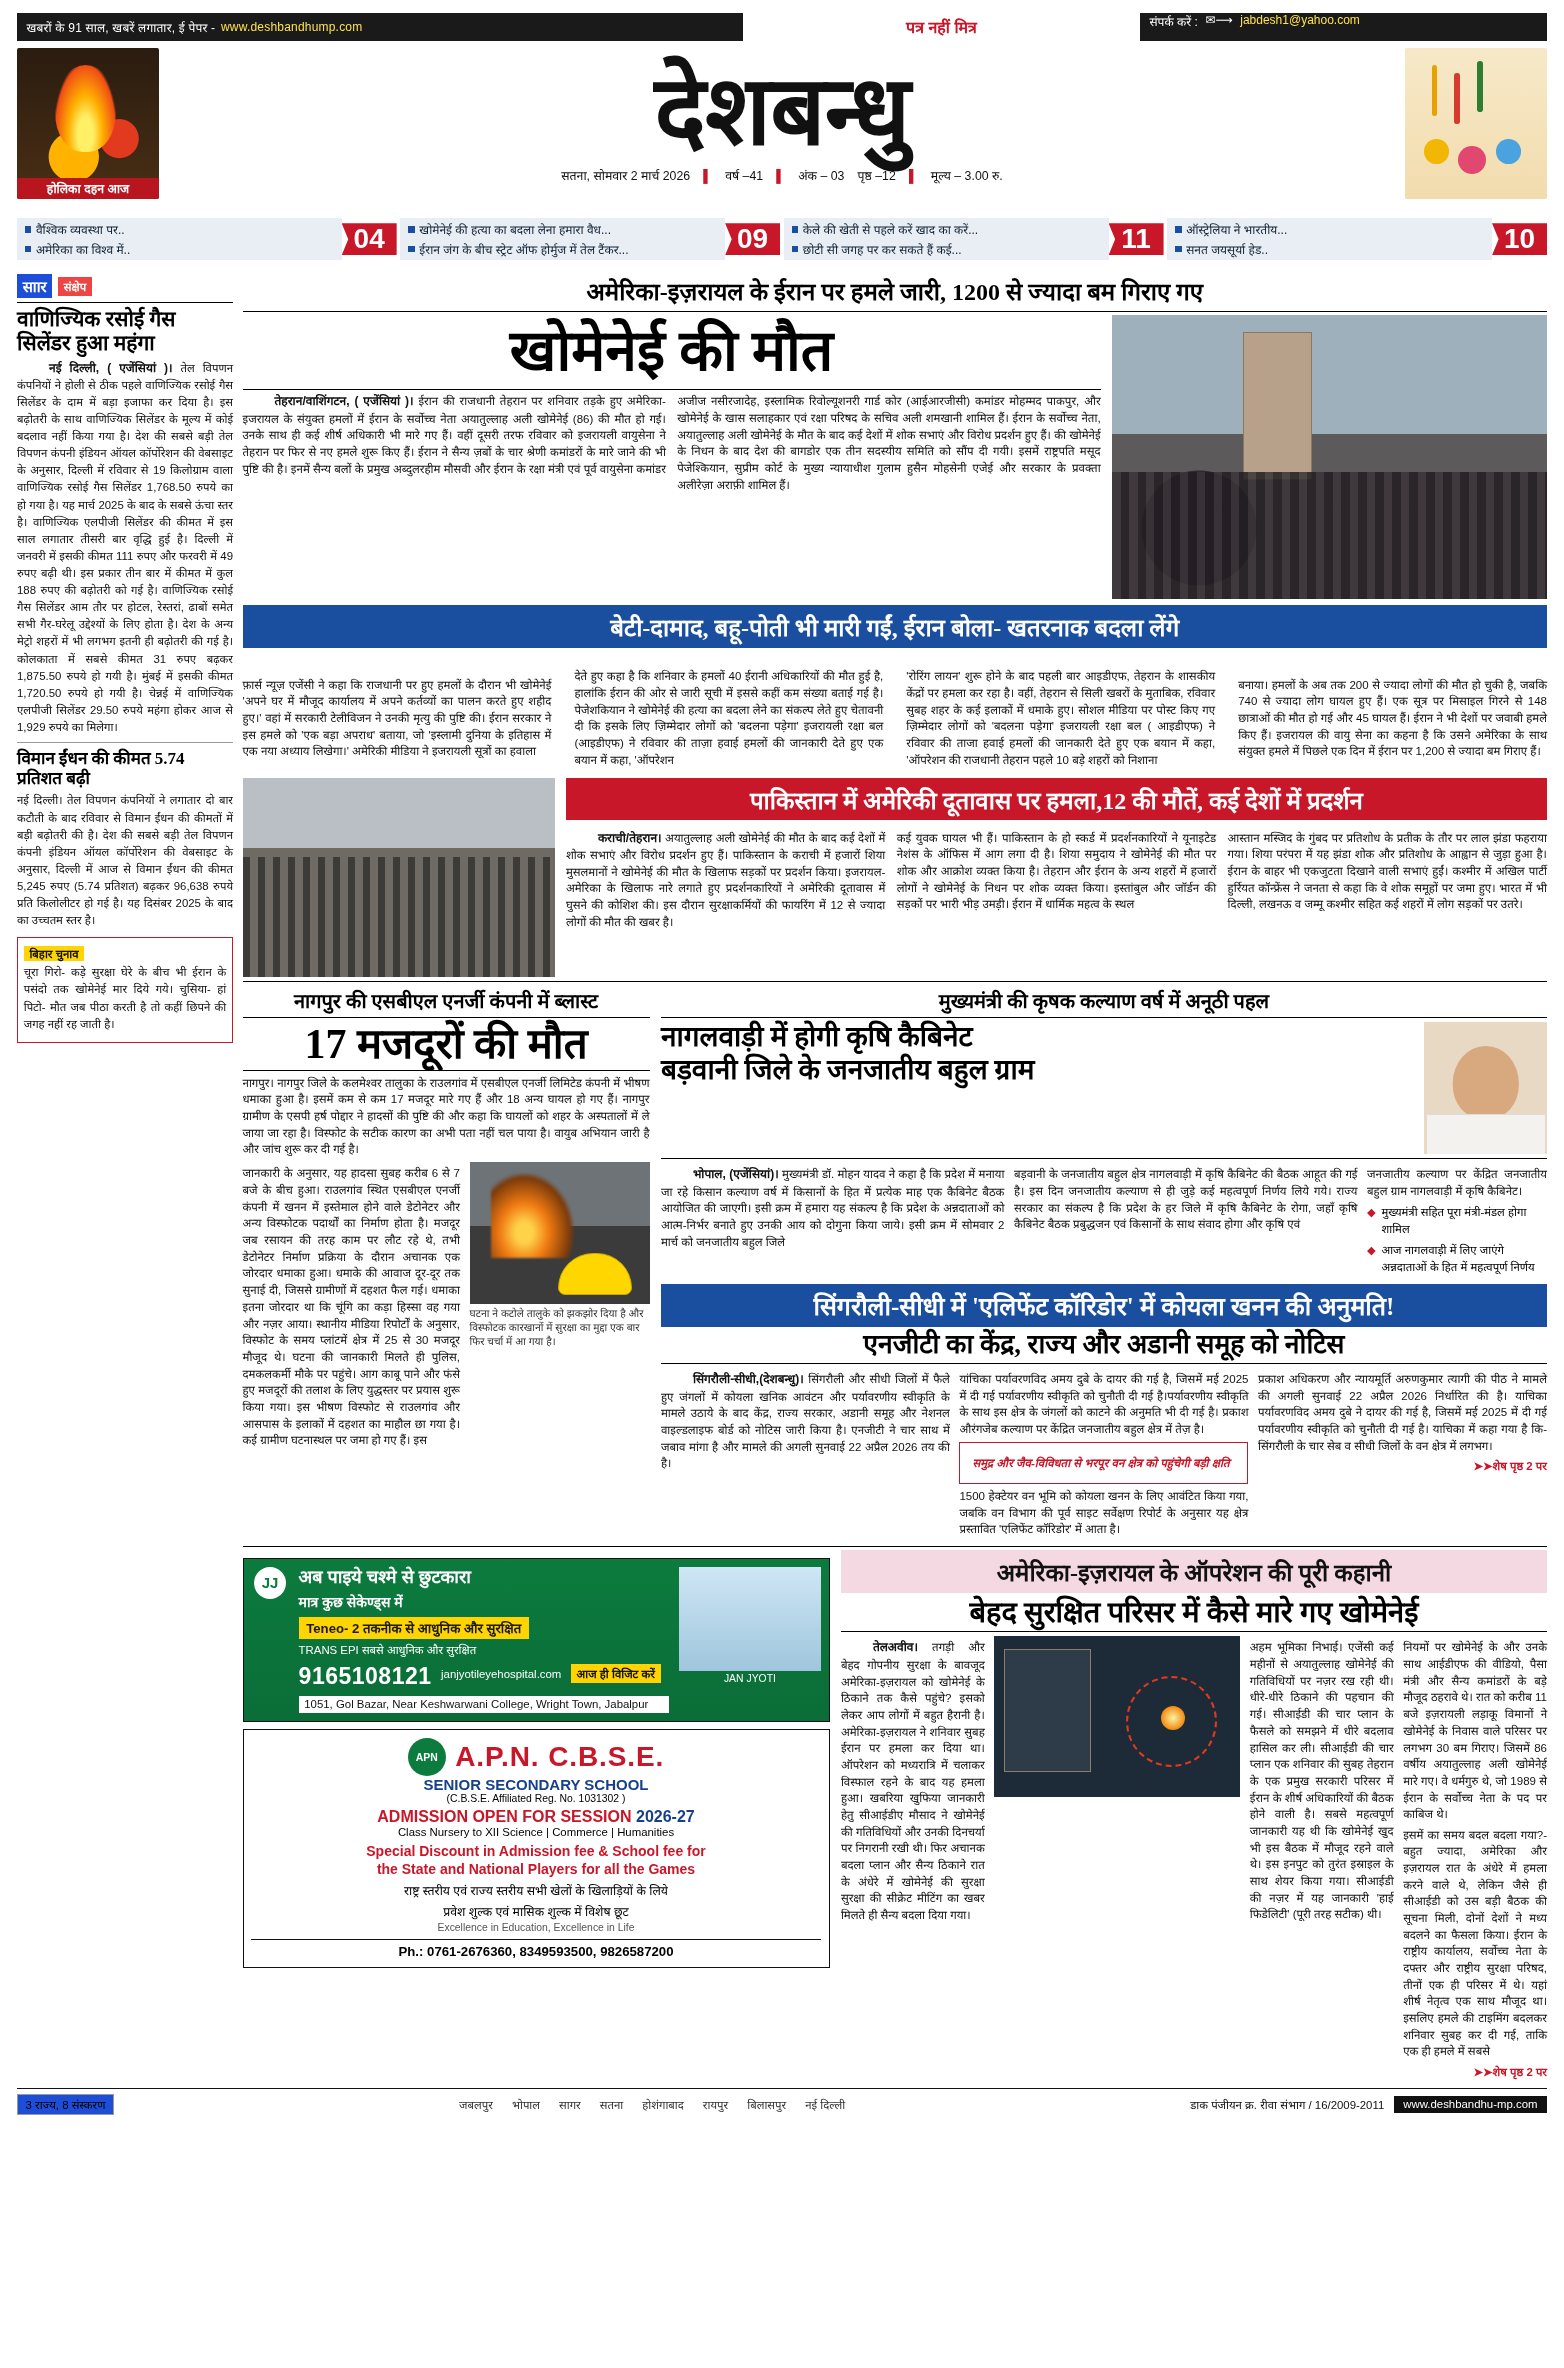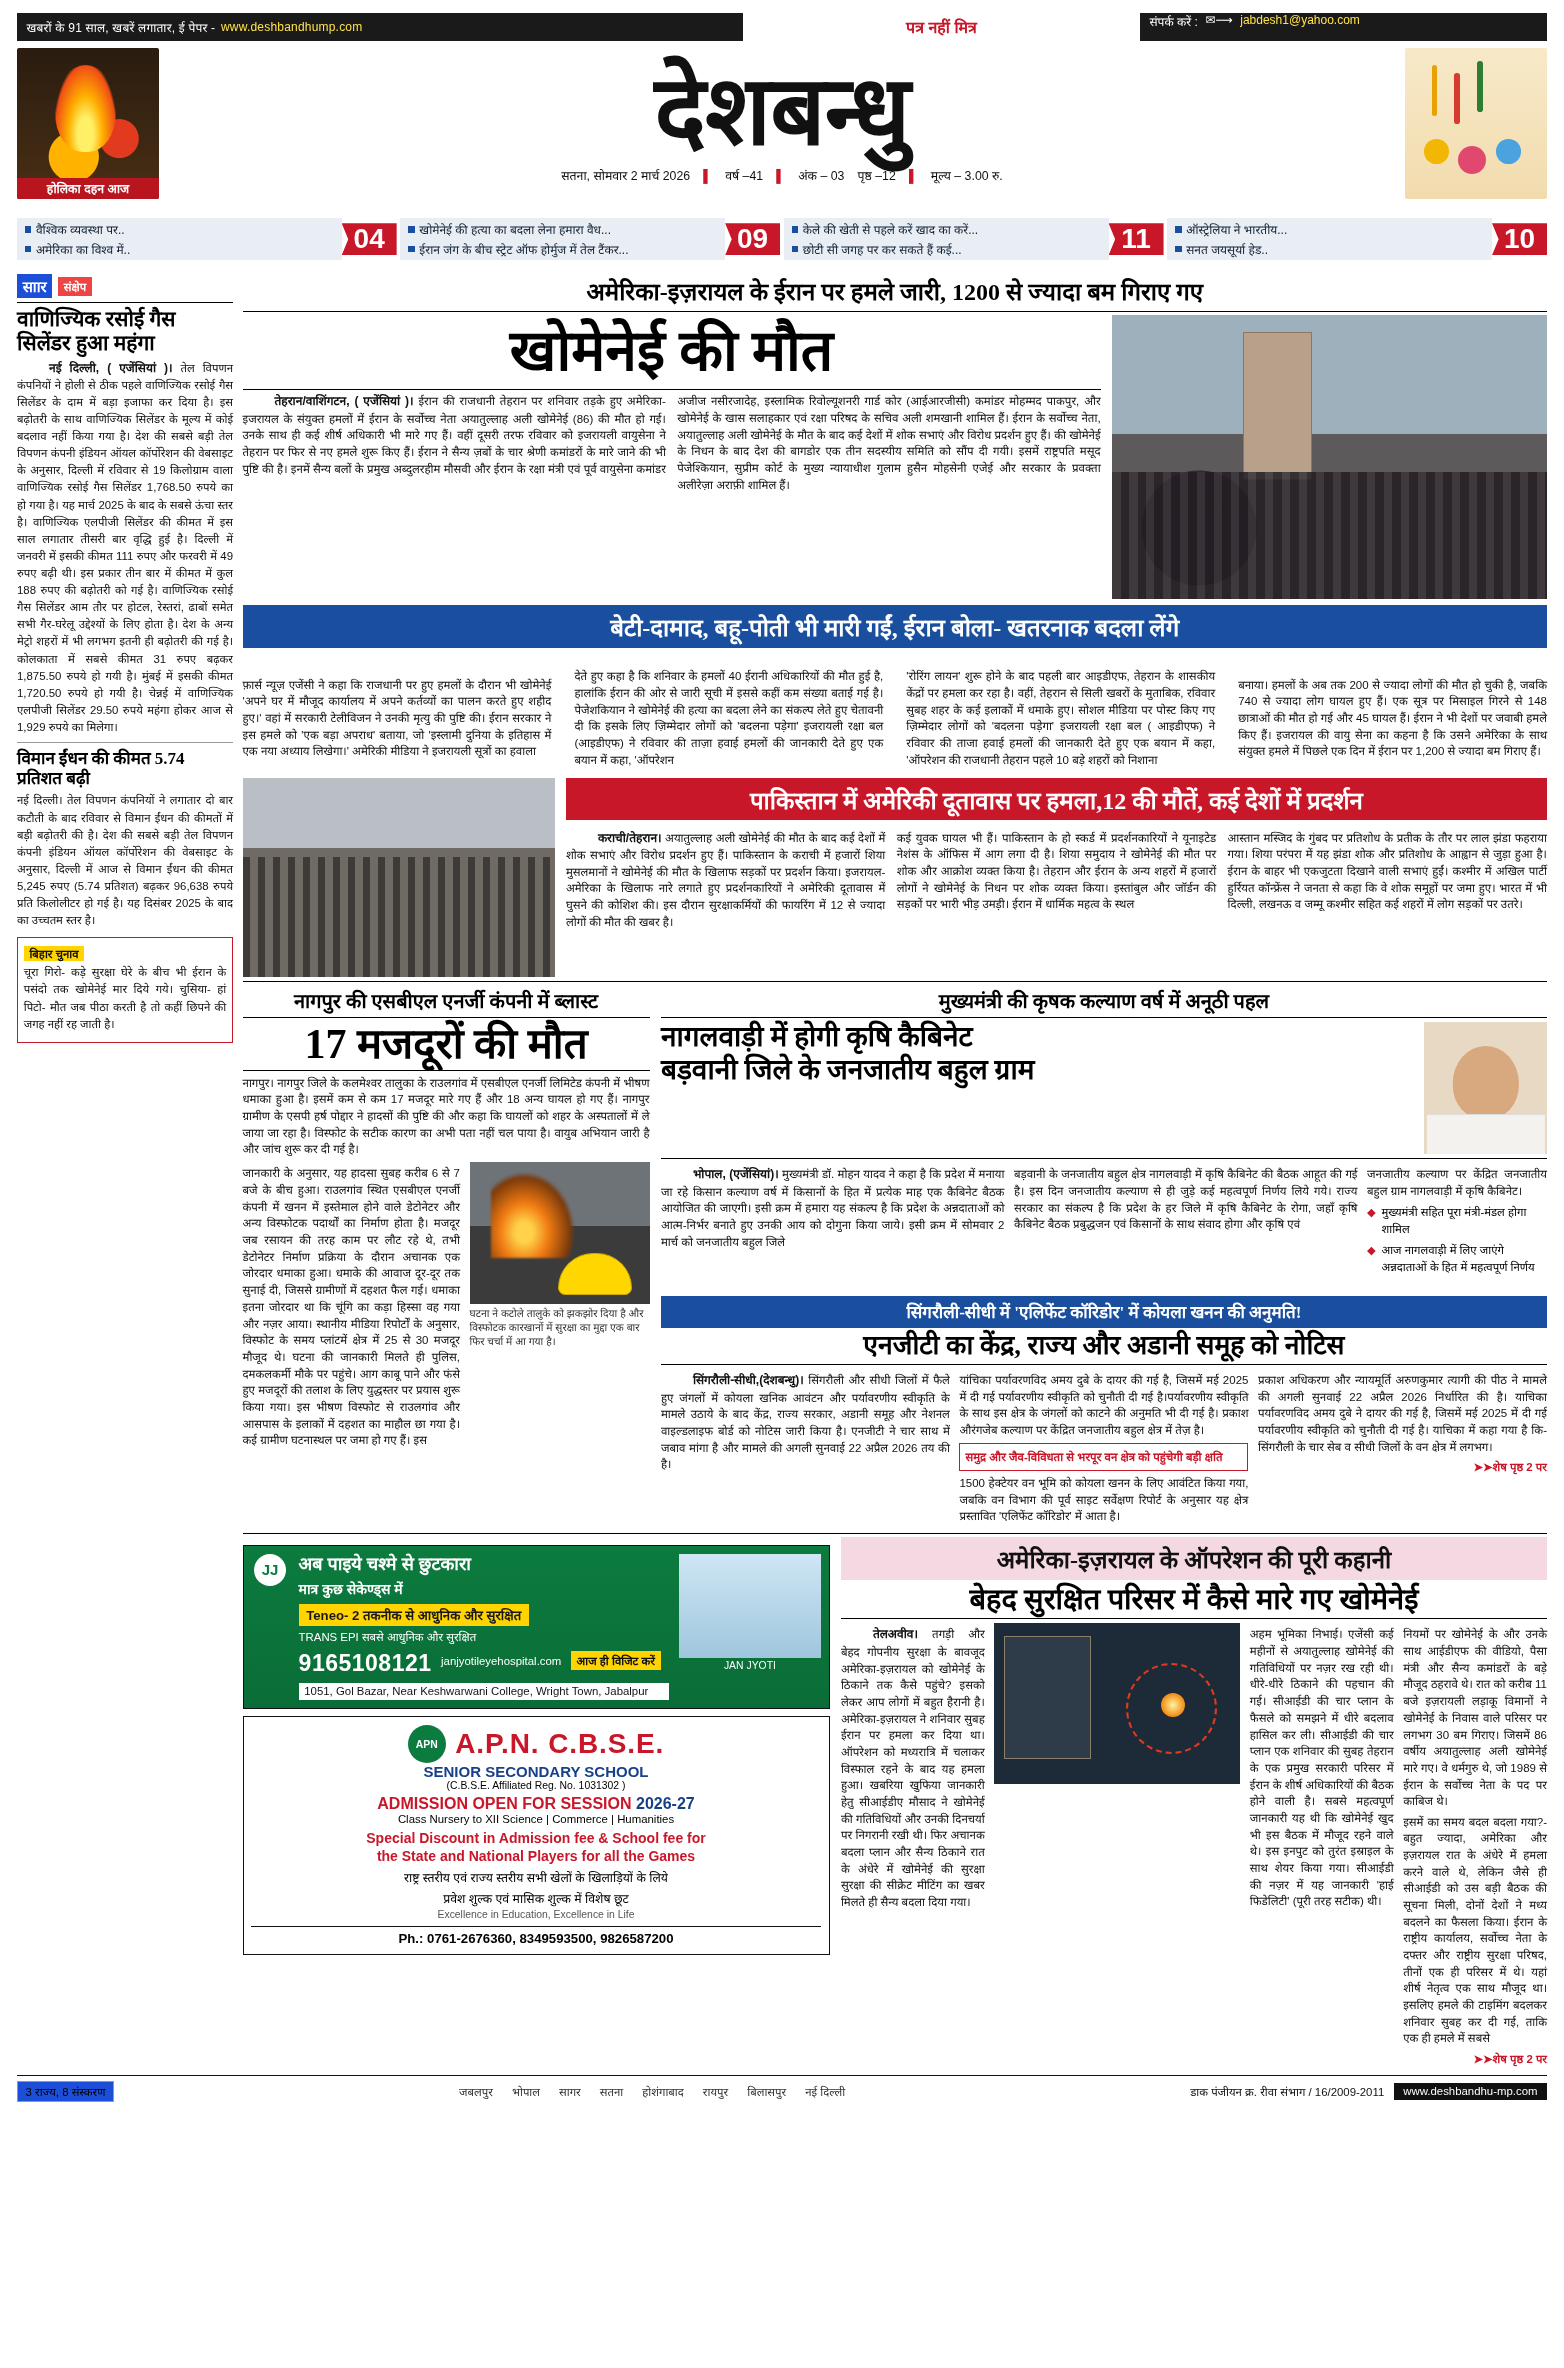--- a/index.html
+++ b/index.html
@@ -188,21 +188,21 @@
     width:96%; height:30%; background:#f4f2ee; border-top:1.9px solid #ddd;
   }
   .photo-doc {
     background:linear-gradient(180deg,#cfe6f5,#9fc6dd);
   }
   .photo-leader {
     background: linear-gradient(180deg,#1d2a38 0 100%);
   }
 
   
-  .boxed { border:0.9px solid #111; padding:5px; }
+  .boxed { border:0.9px solid #111; padding:12px;font-style:italic; }
   .mini-head {
     font-family:"Liberation Serif", serif; font-weight:bold;
     font-size:21px; line-height:1.15;
   }
   .small-head {
     font-family:"Liberation Serif", serif; font-weight:bold;
     font-size:17px; line-height:1.18;
   }
   .leftcol p { font-size:11.4px; line-height:1.5; text-align:justify; margin:3.8px 0;}
 
@@ -459,21 +459,21 @@
                 <span class="d">◆</span>
                 <span>मुख्यमंत्री सहित पूरा मंत्री-मंडल होगा शामिल</span>
               </div>
               <div class="bulletpt">
                 <span class="d">◆</span>
                 <span>आज नागलवाड़ी में लिए जाएंगे अन्नदाताओं के हित में महत्वपूर्ण निर्णय</span>
               </div>
             </div>
           </div>
 
-          <div class="bar-head" style="margin-top:16px; font-size:17px;font-family:Liberation Serif, serif;">सिंगरौली-सीधी में 'एलिफेंट कॉरिडोर' में कोयला खनन की अनुमति!</div>
+          <div class="bar-head" style="margin-top:4px; font-size:25px;font-family:Liberation Serif, serif;">सिंगरौली-सीधी में 'एलिफेंट कॉरिडोर' में कोयला खनन की अनुमति!</div>
           <div class="mid-head" style="font-size:26.5px;">एनजीटी का केंद्र, राज्य और अडानी समूह को नोटिस</div>
           <hr class="rule">
           <div style="display:flex; gap:9.5px;">
             <p class="body" style="flex:1">
               <b class="dateline">सिंगरौली-सीधी,(देशबन्धु)।</b>
               <span>सिंगरौली और सीधी जिलों में फैले हुए जंगलों में कोयला खनिक आवंटन और पर्यावरणीय स्वीकृति के मामले उठाये के बाद केंद्र, राज्य सरकार, अडानी समूह और नेशनल वाइल्डलाइफ बोर्ड को नोटिस जारी किया है। एनजीटी ने चार साथ में जबाव मांगा है और मामले की अगली सुनवाई 22 अप्रैल 2026 तय की है।</span>
             </p>
             <div style="flex:1;">
               <p class="body">यांचिका पर्यावरणविद अमय दुबे के दायर की गई है, जिसमें मई 2025 में दी गई पर्यावरणीय स्वीकृति को चुनौती दी गई है।पर्यावरणीय स्वीकृति के साथ इस क्षेत्र के जंगलों को काटने की अनुमति भी दी गई है। प्रकाश औरंगजेब कल्याण पर केंद्रित जनजातीय बहुल क्षेत्र में तेज़ है।</p>
               <div class="boxed" style="border-color:#c9172a;">

